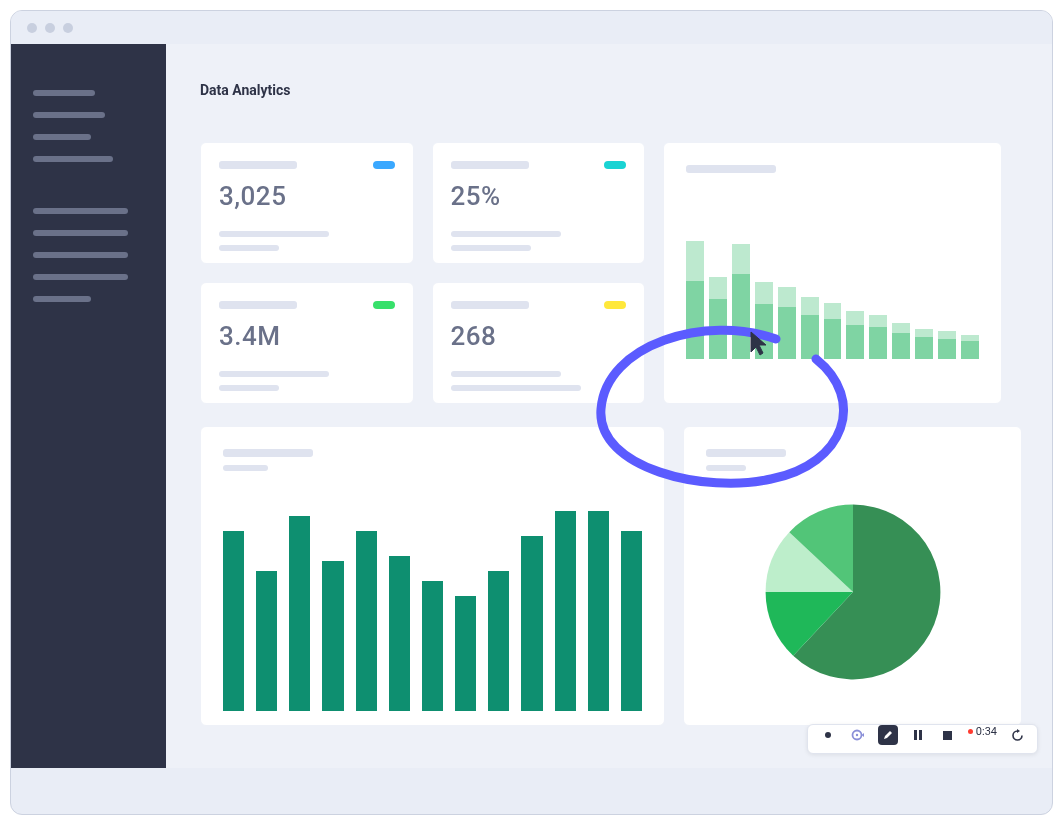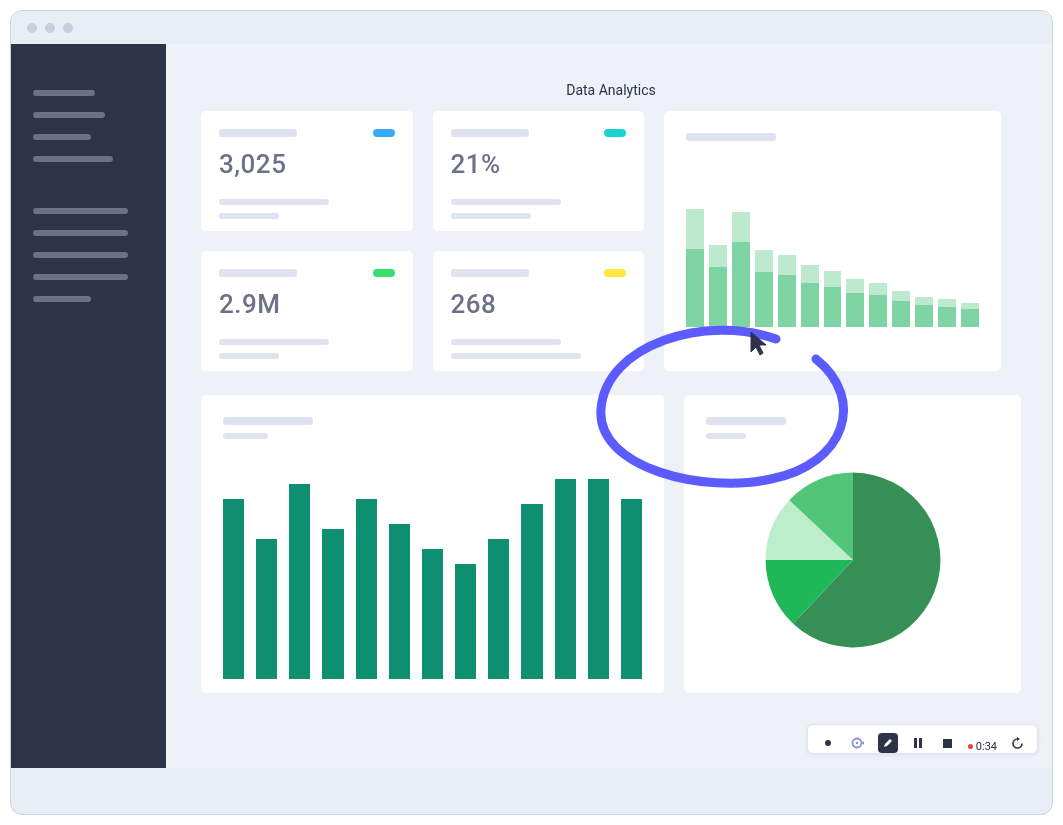--- a/index.html
+++ b/index.html
@@ -57,24 +57,23 @@
     border-radius: 3px;
     background: #6a7189;
   }
   .content {
     flex: 1;
     padding: 38px 30px 30px 34px;
     position: relative;
   }
   .section-title {
     font-size: 14px;
-    font-weight: 400;
+    font-weight: 700;
     color: #2e3347;
-    margin-bottom: 12px;
-    text-align: center;
+    margin-bottom: 44px;
   }
   .grid-top {
     display: flex;
     gap: 18px;
   }
   .metrics-col {
     display: flex;
     flex-direction: column;
     gap: 18px;
     width: 445px;
@@ -150,21 +149,21 @@
   }
 
   
   .rec-toolbar {
     position:absolute;
     right: 14px; bottom: 14px;
     background:#fff;
     border-radius: 6px;
     border:1px solid #e0e4ee;
     height: 30px;
-    display:flex; align-items:flex-end;
+    display:flex; align-items:flex-start;
     gap:10px;
     padding: 0 10px;
     box-shadow: 0 1px 4px rgba(0,0,0,0.08);
     font-size: 11px;
   }
   .tb-btn {
     width: 20px; height: 20px;
     display:flex; align-items:center; justify-content:center;
     border-radius:4px;
     cursor:pointer;
@@ -205,30 +204,30 @@
             <div class="card metric-card">
               <div class="ph ph-title"></div>
               <div class="badge" style="background:#3aa8ff"></div>
               <div class="metric-value">3,025</div>
               <div class="ph ph-line1"></div>
               <div class="ph ph-line2" style="width:60px"></div>
             </div>
             <div class="card metric-card">
               <div class="ph ph-title"></div>
               <div class="badge" style="background:#19d3d3"></div>
-              <div class="metric-value">21%</div>
+              <div class="metric-value">25%</div>
               <div class="ph ph-line1"></div>
               <div class="ph ph-line2" style="width:80px"></div>
             </div>
           </div>
           <div class="metric-row">
             <div class="card metric-card">
               <div class="ph ph-title"></div>
               <div class="badge" style="background:#37e06b"></div>
-              <div class="metric-value">2.9M</div>
+              <div class="metric-value">3.4M</div>
               <div class="ph ph-line1"></div>
               <div class="ph ph-line2" style="width:60px"></div>
             </div>
             <div class="card metric-card">
               <div class="ph ph-title"></div>
               <div class="badge" style="background:#ffe83b"></div>
               <div class="metric-value">268</div>
               <div class="ph ph-line1"></div>
               <div class="ph ph-line2" style="width:130px"></div>
             </div>

